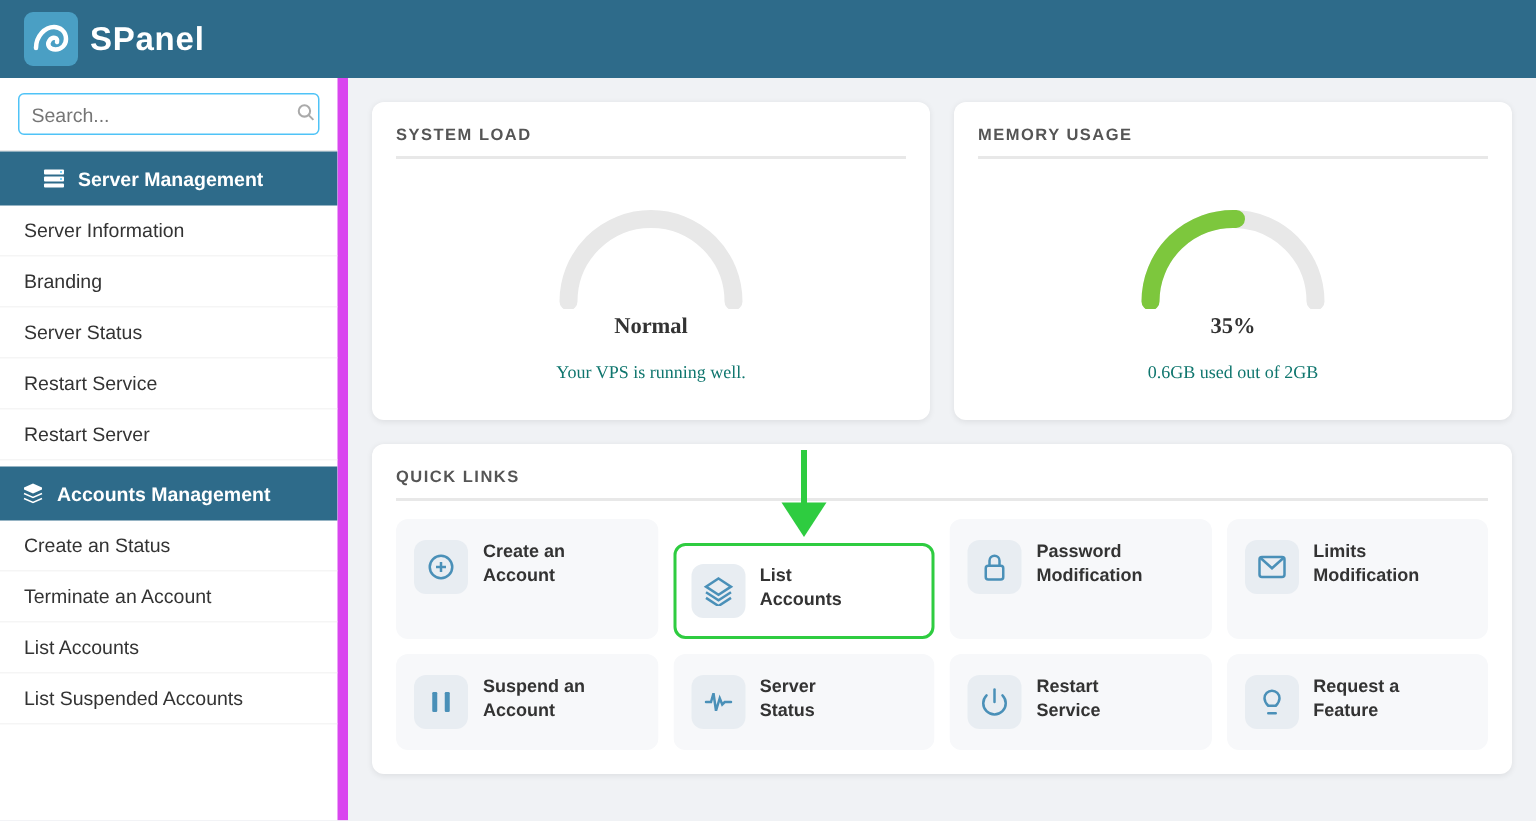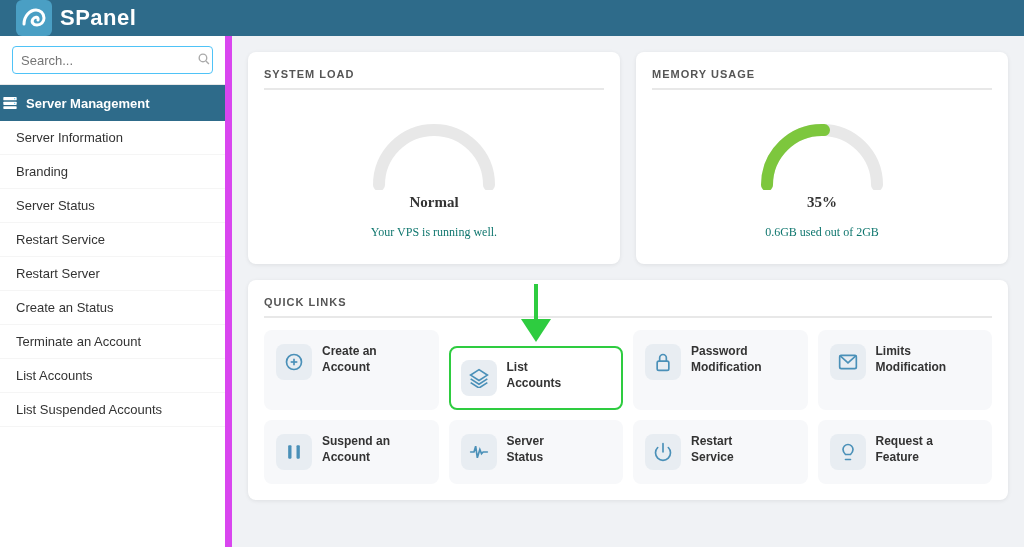--- a/index.html
+++ b/index.html
@@ -1,21 +1,21 @@
 <!DOCTYPE html>
 <html><head>
   <meta charset="utf-8">
   <style>
     * { box-sizing: border-box; margin: 0; padding: 0; }
     body { font-family: Arial, sans-serif; background: #f0f2f5; display: flex; flex-direction: column; height: 547px; overflow: hidden; }
 
     
     .header {
       background: #2e6b8a;
-      height: 36px;
+      height: 52px;
       display: flex;
       align-items: center;
       padding: 0 16px;
       flex-shrink: 0;
     }
     .header-logo {
       display: flex;
       align-items: center;
       gap: 8px;
     }
@@ -66,21 +66,21 @@
       background: transparent;
     }
     .search-icon-wrap {
       color: #aaa;
       font-size: 13px;
     }
 
     .sidebar-section {
       background: #2e6b8a;
       color: white;
-      padding: 10px 2px;
+      padding: 10px 28px;
       font-size: 13px;
       font-weight: bold;
       display: flex;
       align-items: center;
       gap: 8px;
       cursor: pointer;
     }
     .sidebar-section svg { width: 16px; height: 16px; fill: white; }
 
     .sidebar-item {
@@ -263,20 +263,28 @@
     <div class="sidebar-item">
       <span>Server Status</span>
     </div>
     <div class="sidebar-item">
       <span>Restart Service</span>
     </div>
     <div class="sidebar-item">
       <span>Restart Server</span>
     </div>
 
+    <div class="sidebar-section sidebar-section-accounts">
+      <svg width="16" height="16" viewBox="0 0 24 24" fill="none">
+        <path d="M3 6l9-4 9 4v2l-9 4-9-4V6z" fill="white"></path>
+        <path d="M3 12l9 4 9-4" stroke="white" stroke-width="1.5" fill="none"></path>
+        <path d="M3 17l9 4 9-4" stroke="white" stroke-width="1.5" fill="none"></path>
+      </svg>
+      <span>Accounts Management</span>
+    </div>
 
     <div class="sidebar-item">
       <span>Create an Status</span>
     </div>
     <div class="sidebar-item">
       <span>Terminate an Account</span>
     </div>
     <div class="sidebar-item">
       <span>List Accounts</span>
     </div>

